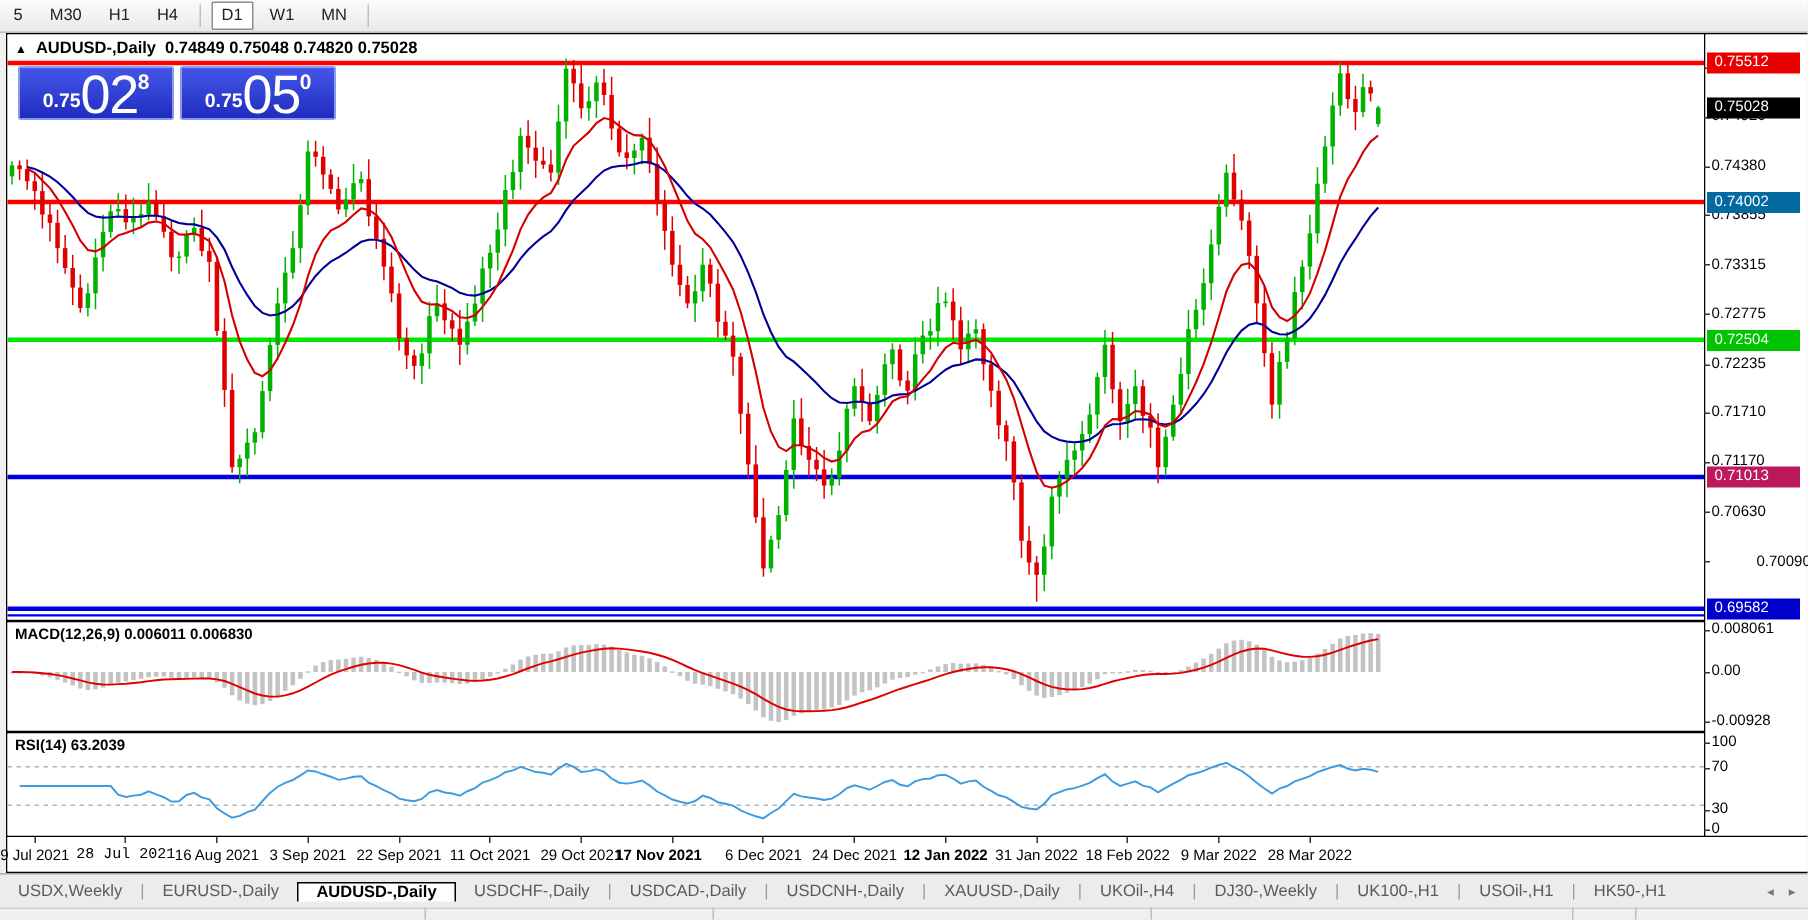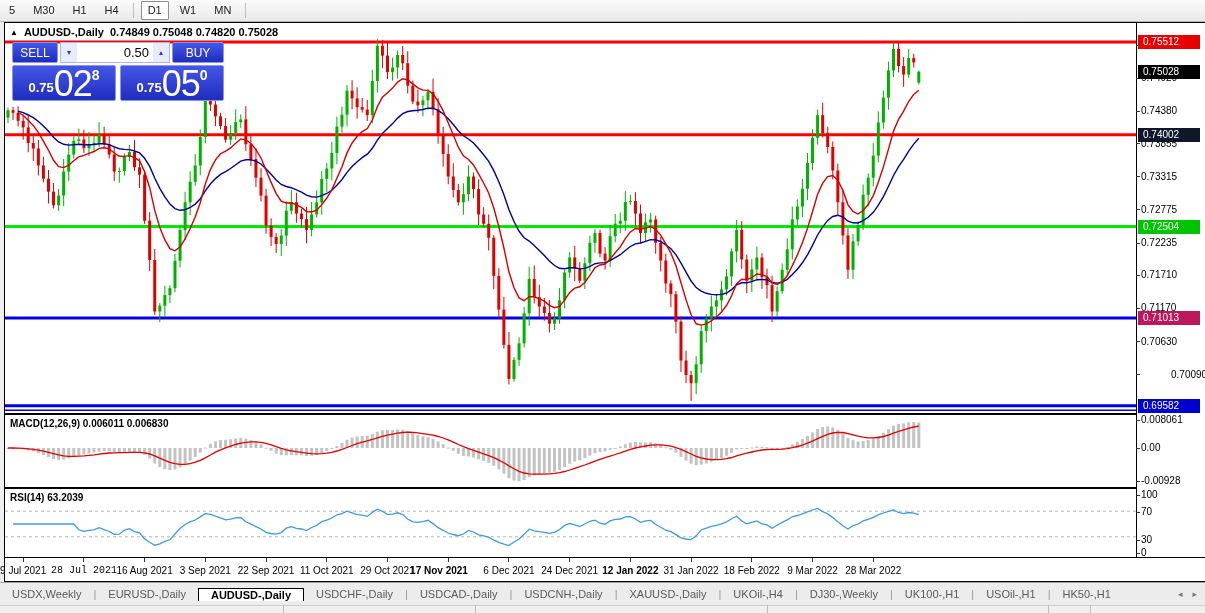--- a/index.html
+++ b/index.html
@@ -657,29 +657,20 @@
       <path d="M8.1 35.0 L13.1 35.0 L18.2 35.0 L23.2 35.0 L28.3 35.0 L33.4 35.0 L38.4 35.0 L43.5 35.0 L48.5 35.0 L53.6 35.0 L58.7 35.0 L63.7 35.0 L68.8 35.0 L73.8 40.8 L78.9 42.3 L84.0 41.4 L89.0 40.8 L94.1 38.6 L99.1 40.6 L104.2 42.5 L109.3 45.4 L114.3 45.2 L119.4 41.0 L124.4 39.6 L129.5 42.6 L134.6 43.9 L139.6 49.9 L144.7 53.3 L149.7 56.2 L154.8 54.9 L159.9 52.4 L164.9 50.8 L170.0 45.0 L175.0 39.6 L180.1 35.5 L185.2 32.9 L190.2 31.0 L195.3 27.9 L200.3 24.7 L205.4 25.3 L210.5 27.2 L215.5 28.8 L220.6 30.9 L225.6 30.1 L230.7 28.8 L235.8 28.5 L240.8 32.8 L245.9 35.1 L250.9 37.7 L256.0 40.0 L261.1 43.4 L266.1 44.5 L271.2 45.2 L276.2 43.6 L281.3 39.2 L286.4 37.7 L291.4 39.3 L296.5 40.0 L301.5 41.5 L306.6 38.5 L311.7 36.4 L316.7 32.7 L321.8 31.1 L326.8 29.0 L331.9 25.8 L337.0 24.6 L342.0 22.2 L347.1 23.9 L352.1 25.7 L357.2 26.2 L362.3 27.4 L367.3 23.4 L372.4 20.2 L377.4 22.3 L382.5 25.6 L387.6 25.1 L392.6 23.8 L397.7 25.6 L402.7 30.0 L407.8 32.8 L412.9 33.4 L417.9 32.6 L423.0 31.3 L428.0 34.6 L433.1 38.7 L438.2 41.3 L443.2 44.0 L448.3 45.5 L453.3 46.7 L458.4 45.0 L463.5 41.4 L468.5 43.0 L473.6 45.8 L478.6 46.8 L483.7 48.1 L488.8 51.2 L493.8 53.4 L498.9 55.2 L503.9 56.6 L509.0 53.0 L514.1 50.0 L519.1 45.1 L524.2 40.2 L529.2 41.9 L534.3 42.7 L539.4 43.3 L544.4 44.3 L549.5 43.4 L554.5 40.5 L559.6 36.4 L564.7 34.5 L569.7 35.9 L574.8 37.5 L579.8 35.0 L584.9 32.3 L590.0 31.1 L595.0 34.2 L600.1 35.2 L605.1 31.9 L610.2 30.4 L615.3 30.0 L620.3 27.8 L625.4 27.6 L630.4 30.0 L635.5 33.4 L640.6 31.9 L645.6 31.4 L650.7 35.5 L655.7 38.2 L660.8 41.2 L665.9 42.6 L670.9 45.6 L676.0 48.9 L681.0 50.0 L686.1 50.6 L691.2 46.8 L696.2 41.0 L701.3 39.1 L706.3 37.3 L711.4 36.4 L716.5 34.8 L721.5 32.9 L726.6 29.7 L731.6 27.2 L736.7 32.0 L741.8 34.9 L746.8 33.4 L751.9 31.9 L756.9 34.8 L762.0 35.9 L767.1 39.3 L772.1 36.3 L777.2 33.4 L782.2 30.9 L787.3 27.8 L792.4 26.5 L797.4 24.9 L802.5 22.8 L807.5 21.0 L812.6 19.5 L817.7 22.6 L822.7 24.9 L827.8 28.6 L832.8 32.8 L837.9 36.7 L843.0 40.0 L848.0 36.7 L853.1 35.0 L858.1 31.9 L863.2 30.3 L868.3 28.4 L873.3 25.8 L878.4 24.0 L883.4 22.3 L888.5 21.0 L893.6 23.5 L898.6 24.7 L903.7 23.5 L908.7 24.2 L913.8 25.6 " fill="none" stroke="#3e9bde" stroke-width="1.3"></path>
     </svg>
 
   <div class="abs" id="chart-header">
     <span class="tri">▲</span>
     <span>AUDUSD-,Daily</span>
     <span>0.74849 0.75048 0.74820 0.75028</span>
   </div>
 
   <div class="abs" id="widget">
-    <div id="w-top">
-      <div id="sell-btn" class="blue">SELL</div>
-      <div id="vol-box">
-        <div class="spin">▾</div>
-        <input id="vol-input" readonly="" value="0.50" style="">
-        <div class="spin">▴</div>
-      </div>
-      <div id="buy-btn" class="blue">BUY</div>
-    </div>
     <div id="w-prices">
       <div class="pricebox blue">
         <span class="p-small">0.75</span>
         <span class="p-big">02</span>
         <span class="p-sup">8</span>
       </div>
       <div class="pricebox blue">
         <span class="p-small">0.75</span>
         <span class="p-big">05</span>
         <span class="p-sup">0</span>
@@ -722,21 +713,21 @@
       <div class="axtick" style="top: 495px;"></div>
       <div class="axlabel" style="top: 489px;">100</div>
       <div class="axtick" style="top: 512px;"></div>
       <div class="axlabel" style="top: 506px;">70</div>
       <div class="axtick" style="top: 540px;"></div>
       <div class="axlabel" style="top: 534px;">30</div>
       <div class="axtick" style="top: 553px;"></div>
       <div class="axlabel" style="top: 547px;">0</div>
       <div class="badge" style="top: 35px; background: rgb(232, 0, 0);">0.75512</div>
       <div class="badge" style="top: 64.6934px; background: rgb(0, 0, 0);">0.75028</div>
-      <div class="badge" style="top: 127.638px; background: #0f172a;">0.74002</div>
+      <div class="badge" style="top: 127.638px; background: #0369a1;">0.74002</div>
       <div class="badge" style="top: 219.541px; background: rgb(0, 196, 0);">0.72504</div>
       <div class="badge" style="top: 311.014px; background: #be185d;">0.71013</div>
       <div class="badge" style="top: 398.805px; background: rgb(0, 0, 204);">0.69582</div>
     </div>
 
   <div id="date-labels">
       <div class="dtick" style="left: 23px;"></div>
       <div class="dlabel" style="left: 23.18px;">9 Jul 2021</div>
       <div class="dtick" style="left: 83px;"></div>
       <div class="dlabel" style="left: 83.9px; font-family: Liberation Mono, monospace;">28 Jul 2021</div>

